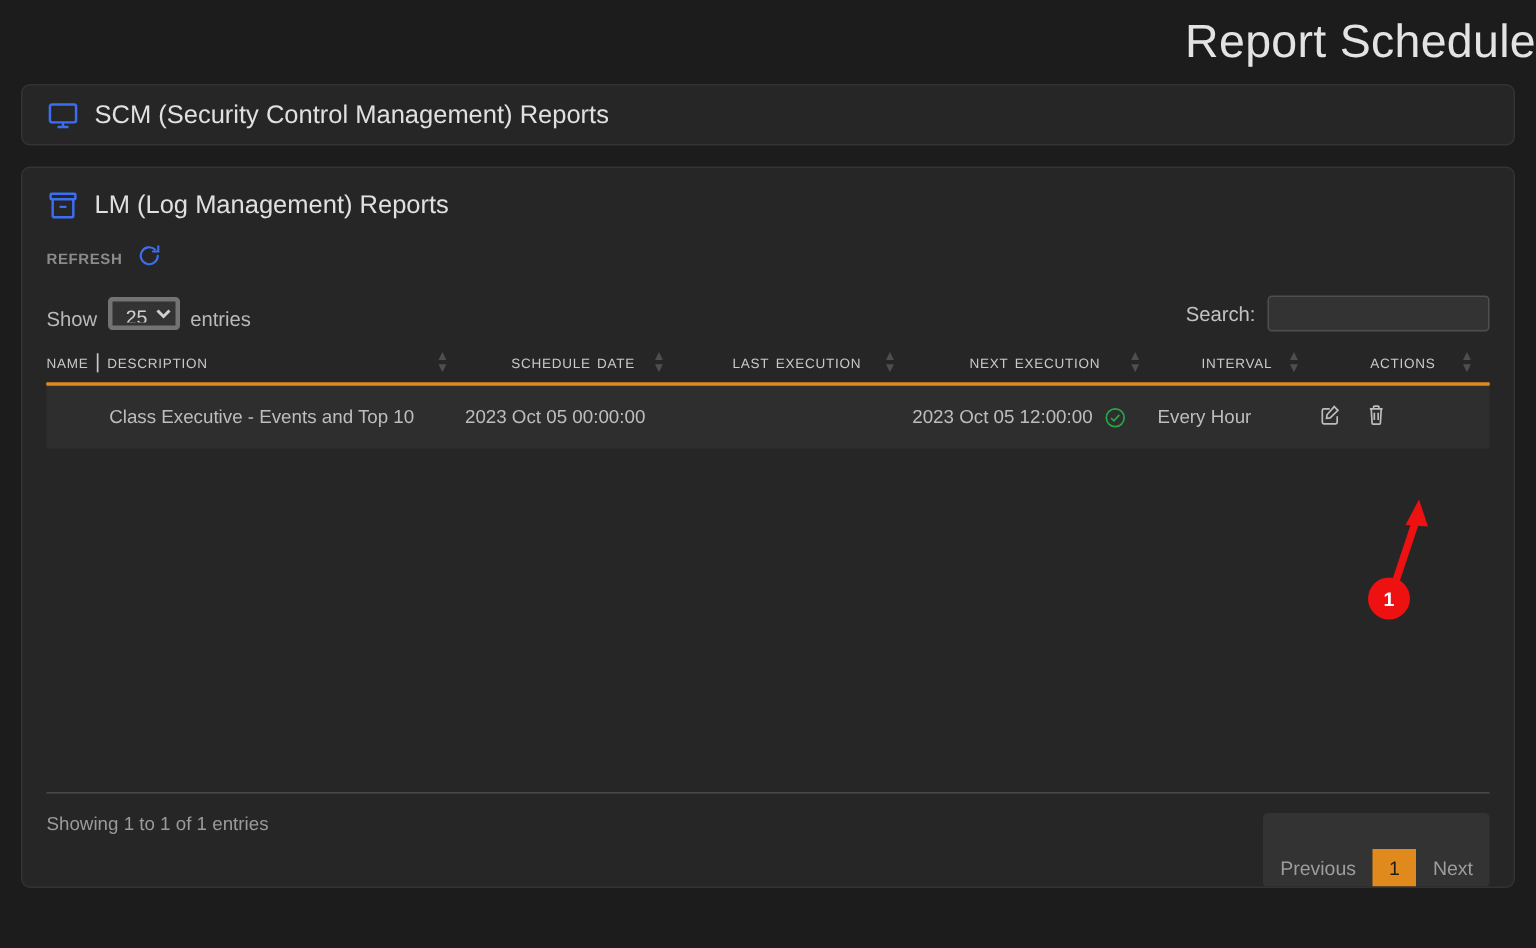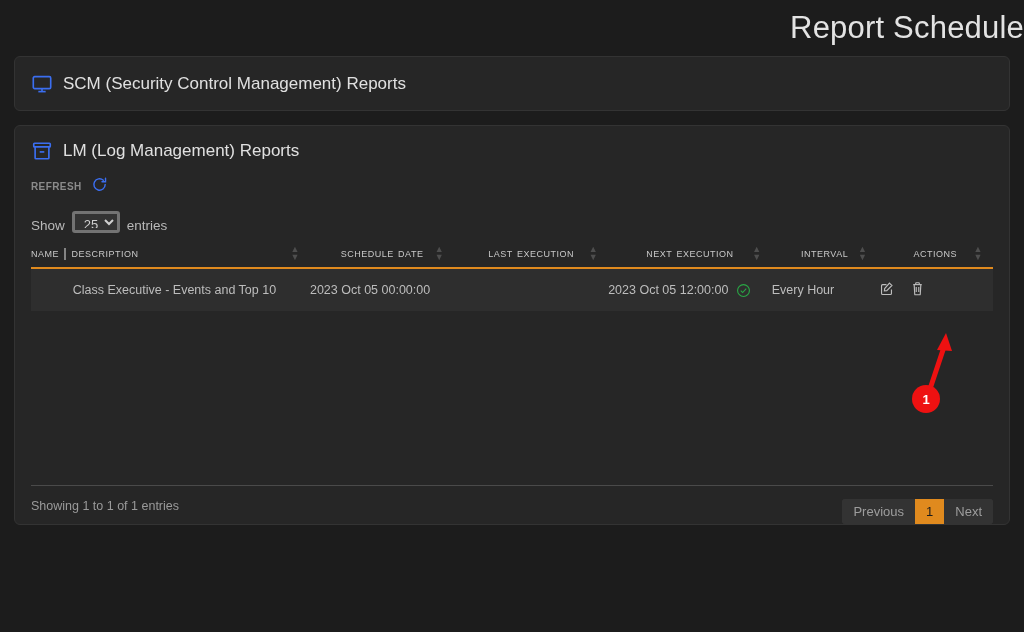--- a/index.html
+++ b/index.html
@@ -26,22 +26,22 @@
     line-height: 40px;
   }
 
   
   .card {
     background: #262626;
     border: 1px solid #333;
     border-radius: 6px;
     margin: 0 14px 14px 14px;
   }
-  .card-scm { height: 55px; display: flex; align-items: center; padding: 0 16px; }
-  .card-lm  { padding: 0 0 0 0; height: 400px; display: flex; flex-direction: column; }
+  .card-scm { height: 41px; display: flex; align-items: center; padding: 0 16px; }
+  .card-lm  { padding: 0 0 0 0; height: 481px; display: flex; flex-direction: column; }
 
   .card-head {
     display: flex;
     align-items: center;
     gap: 10px;
     padding: 14px 16px 4px 16px;
   }
   .card-title {
     font-size: 17px;
     color: #e0e0e0;
@@ -174,20 +174,21 @@
   .foot-info { font-size: 12.5px; color: #9a9a9a; }
   .pager { display: flex; background: #333; border-radius: 3px; overflow: hidden; }
   .pager-btn {
     font-size: 13px;
     color: #9d9d9d;
     padding: 5px 11px;
     background: #333;
     border: none;
     cursor: pointer;
     font-family: "Liberation Sans", sans-serif;
+    margin-top: 24px;
   }
   .pager-btn.active { background: #e08a1e; color: #1c1c1c; font-weight: 400; }
 
   
   .annotation { position: absolute; left: 900px; top: 325px; width: 70px; height: 95px; }
   .anno-num {
     position: absolute;
     left: 12px; top: 60px;
     width: 28px; height: 28px;
     background: #ee1111;
@@ -239,20 +240,24 @@
     </span>
   </div>
 
   <div class="controls">
     <div class="show-entries">
       <span>Show</span>
       <select class="len-select">
         <option selected="">25</option>
       </select>
       <span>entries</span>
+    </div>
+    <div class="search-wrap">
+      <span>Search:</span>
+      <input class="search-input" type="text" placeholder="" style="">
     </div>
   </div>
 
   <div class="table-wrap">
     <table class="rpt">
       <colgroup>
         <col style="width:29%">
         <col style="width:15%">
         <col style="width:16%">
         <col style="width:17%">

